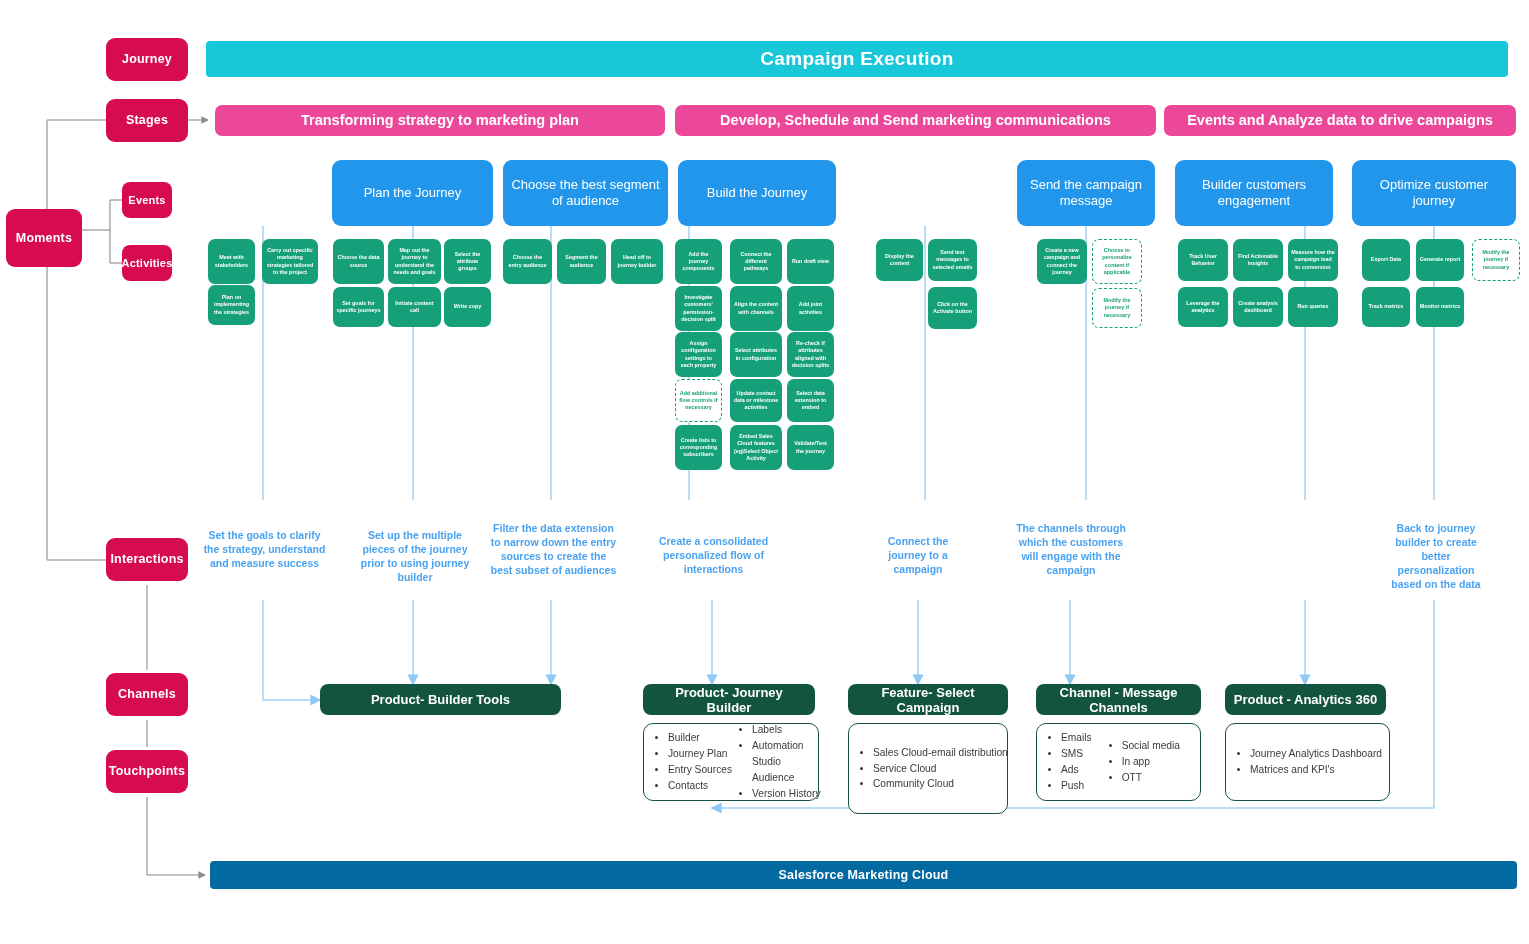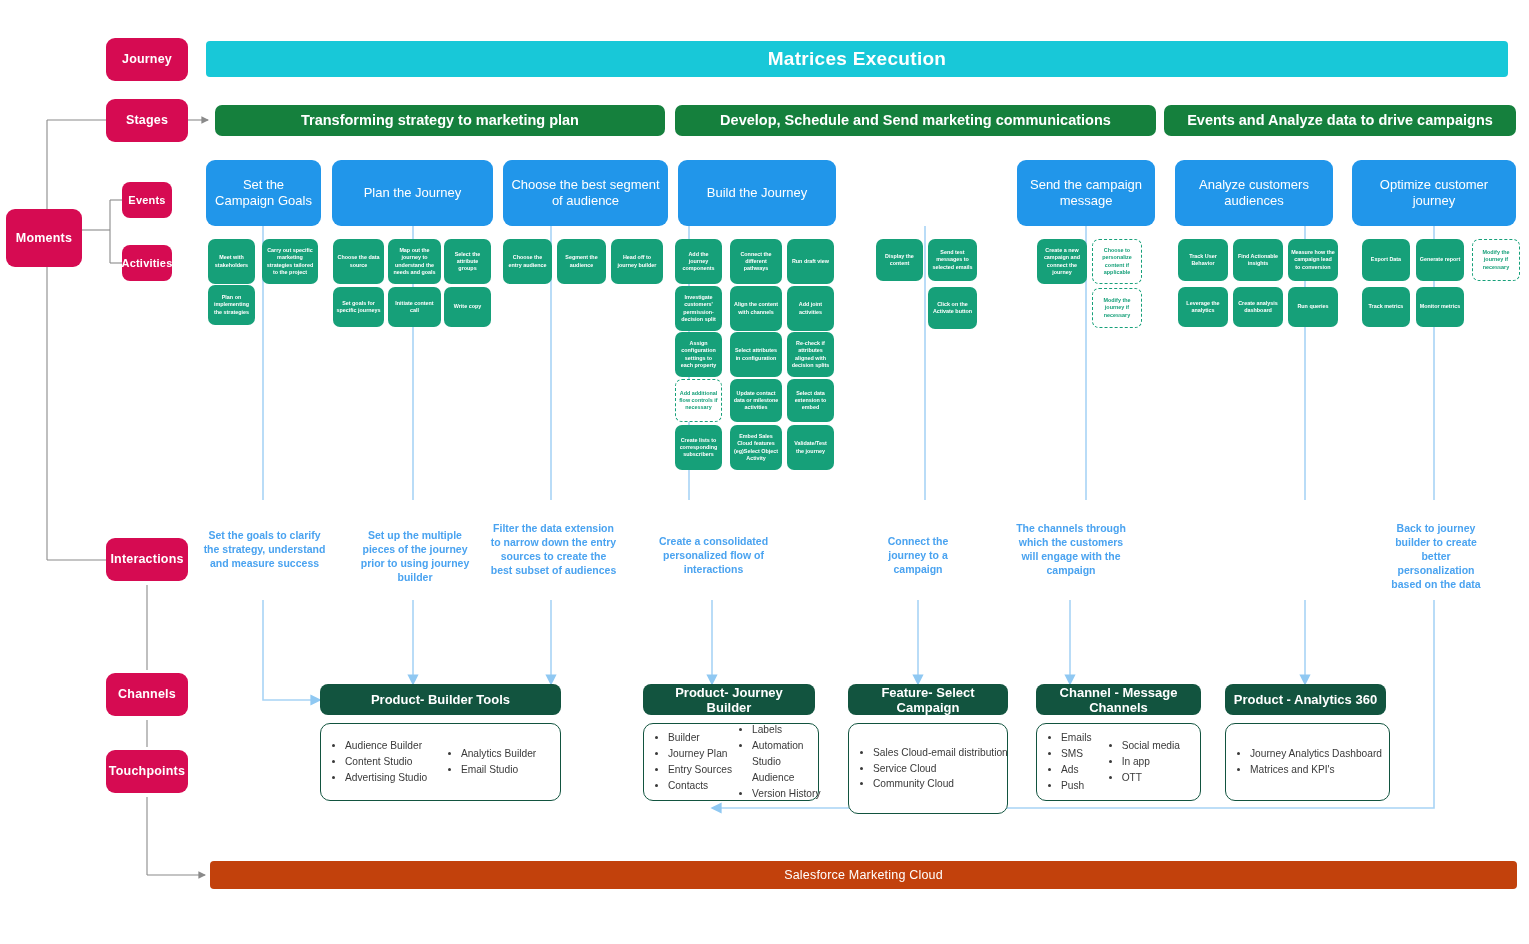--- a/index.html
+++ b/index.html
@@ -24,21 +24,21 @@
 
   
   .journey-bar{
     background:#18c8d8;color:#fff;border-radius:4px;
     display:flex;align-items:center;justify-content:center;
     font-size:19px;font-weight:bold;letter-spacing:.3px;
   }
 
   
   .stage-bar{
-    background:#15803d;color:#fff;border-radius:7px;
+    background:#ec4899;color:#fff;border-radius:7px;
     display:flex;align-items:center;justify-content:center;
     font-size:14.5px;font-weight:bold;text-align:left;line-height:1.2;
     padding:0 10px;
   }
 
   
   .event-card{
     background:#2196ea;color:#fff;border-radius:9px;
     display:flex;align-items:center;justify-content:center;
     font-size:13px;text-align:center;line-height:1.25;padding:4px 8px;
@@ -76,23 +76,23 @@
   .prod-body ul{
     margin:0;padding-left:14px;list-style:disc;
   }
   .prod-body li{
     font-size:10.2px;color:#3a3a3a;line-height:1.55;white-space:nowrap;
   }
   .prod-col{flex:1 1 auto;}
 
   
   .platform-bar{
-    background:#c2410c;color:#fff;border-radius:4px;
-    display:flex;align-items:center;justify-content:center;
-    font-size:12.5px;font-weight:normal;letter-spacing:.2px;
+    background:#0369a1;color:#fff;border-radius:4px;
+    display:flex;align-items:center;justify-content:center;
+    font-size:12.5px;font-weight:bold;letter-spacing:.2px;
   }
   svg.overlay{position:absolute;left:0;top:0;width:1529px;height:944px;pointer-events:none;}
 </style>
 </head>
 <body>
 
 <div class="canvas">
 
   <svg class="overlay">
     <defs>
@@ -134,38 +134,37 @@
     <path d="M712,600 V684" stroke="#a8d4f5" stroke-width="1.6" fill="none" marker-end="url(#ablue)"></path>
     <path d="M918,600 V684" stroke="#a8d4f5" stroke-width="1.6" fill="none" marker-end="url(#ablue)"></path>
     <path d="M1070,600 V684" stroke="#a8d4f5" stroke-width="1.6" fill="none" marker-end="url(#ablue)"></path>
     <path d="M1305,600 V684" stroke="#a8d4f5" stroke-width="1.6" fill="none" marker-end="url(#ablue)"></path>
 
     <path d="M1434,600 V808 H712" stroke="#a8d4f5" stroke-width="1.6" fill="none" marker-end="url(#ablue)"></path>
   </svg>
 
   <div class="abs pill" style="left:106px;top:38px;width:82px;height:43px;">Journey</div>
 
-  <div class="abs journey-bar" style="left:206px;top:41px;width:1302px;height:36px;">Matrices Execution</div>
+  <div class="abs journey-bar" style="left:206px;top:41px;width:1302px;height:36px;">Campaign Execution</div>
 
   <div class="abs pill" style="left:106px;top:99px;width:82px;height:43px;">Stages</div>
 
   <div class="abs stage-bar" style="left:215px;top:105px;width:450px;height:31px;">Transforming strategy to marketing plan</div>
   <div class="abs stage-bar" style="left:675px;top:105px;width:481px;height:31px;">Develop, Schedule and Send marketing communications</div>
   <div class="abs stage-bar" style="left:1164px;top:105px;width:352px;height:31px;">Events and Analyze data to drive campaigns</div>
 
   <div class="abs pill" style="left:6px;top:209px;width:76px;height:58px;">Moments</div>
   <div class="abs pill small" style="left:122px;top:182px;width:50px;height:36px;text-align:center;">Events</div>
   <div class="abs pill small" style="left:122px;top:245px;width:50px;height:36px;">Activities</div>
 
-  <div class="abs event-card" style="left:206px;top:160px;width:115px;height:66px;">Set the Campaign Goals</div>
   <div class="abs event-card" style="left:332px;top:160px;width:161px;height:66px;">Plan the Journey</div>
   <div class="abs event-card" style="left:503px;top:160px;width:165px;height:66px;">Choose the best segment of audience</div>
   <div class="abs event-card" style="left:678px;top:160px;width:158px;height:66px;">Build the Journey</div>
   <div class="abs event-card" style="left:1017px;top:160px;width:138px;height:66px;">Send the campaign message</div>
-  <div class="abs event-card" style="left:1175px;top:160px;width:158px;height:66px;">Analyze customers audiences</div>
+  <div class="abs event-card" style="left:1175px;top:160px;width:158px;height:66px;">Builder customers engagement</div>
   <div class="abs event-card" style="left:1352px;top:160px;width:164px;height:66px;">Optimize customer journey</div>
 
   <div class="abs act" style="left:208px;top:239px;width:47px;height:45px;">Meet with stakeholders</div>
   <div class="abs act" style="left:262px;top:239px;width:56px;height:45px;">Carry out specific marketing strategies tailored to the project</div>
   <div class="abs act" style="left:208px;top:285px;width:47px;height:40px;">Plan on implementing the strategies</div>
 
   <div class="abs act" style="left:333px;top:239px;width:51px;height:45px;">Choose the data source</div>
   <div class="abs act" style="left:388px;top:239px;width:53px;height:45px;">Map out the journey to understand the needs and goals</div>
   <div class="abs act" style="left:444px;top:239px;width:47px;height:45px;">Select the attribute groups</div>
   <div class="abs act" style="left:333px;top:287px;width:51px;height:40px;">Set goals for specific journeys</div>
@@ -224,35 +223,20 @@
   <div class="abs interaction" style="left:490px;top:522px;width:127px;text-align:center;">Filter the data extension to narrow down the entry sources to create the best subset of audiences</div>
   <div class="abs interaction" style="left:652px;top:535px;width:123px;">Create a consolidated personalized flow of interactions</div>
   <div class="abs interaction" style="left:873px;top:535px;width:90px;">Connect the journey to a campaign</div>
   <div class="abs interaction" style="left:1012px;top:522px;width:118px;">The channels through which the customers will engage with the campaign</div>
   <div class="abs interaction" style="left:1390px;top:522px;width:92px;">Back to journey builder to create better personalization based on the data</div>
 
   <div class="abs pill" style="left:106px;top:673px;width:82px;height:43px;">Channels</div>
   <div class="abs pill" style="left:106px;top:750px;width:82px;height:43px;">Touchpoints</div>
 
   <div class="abs prod-head" style="left:320px;top:684px;width:241px;height:31px;">Product- Builder Tools</div>
-  <div class="abs prod-body" style="left:320px;top:723px;width:241px;height:78px;">
-    <div class="prod-col">
-      <ul>
-        <li>Audience Builder</li>
-        <li>Content Studio</li>
-        <li>Advertising Studio</li>
-      </ul>
-    </div>
-    <div class="prod-col">
-      <ul>
-        <li>Analytics Builder</li>
-        <li>Email Studio</li>
-      </ul>
-    </div>
-  </div>
 
   <div class="abs prod-head" style="left:643px;top:684px;width:172px;height:31px;">Product- Journey Builder</div>
   <div class="abs prod-body" style="left:643px;top:723px;width:176px;height:78px;">
     <div class="prod-col">
       <ul>
         <li>Builder</li>
         <li>Journey Plan</li>
         <li>Entry Sources</li>
         <li>Contacts</li>
       </ul>

